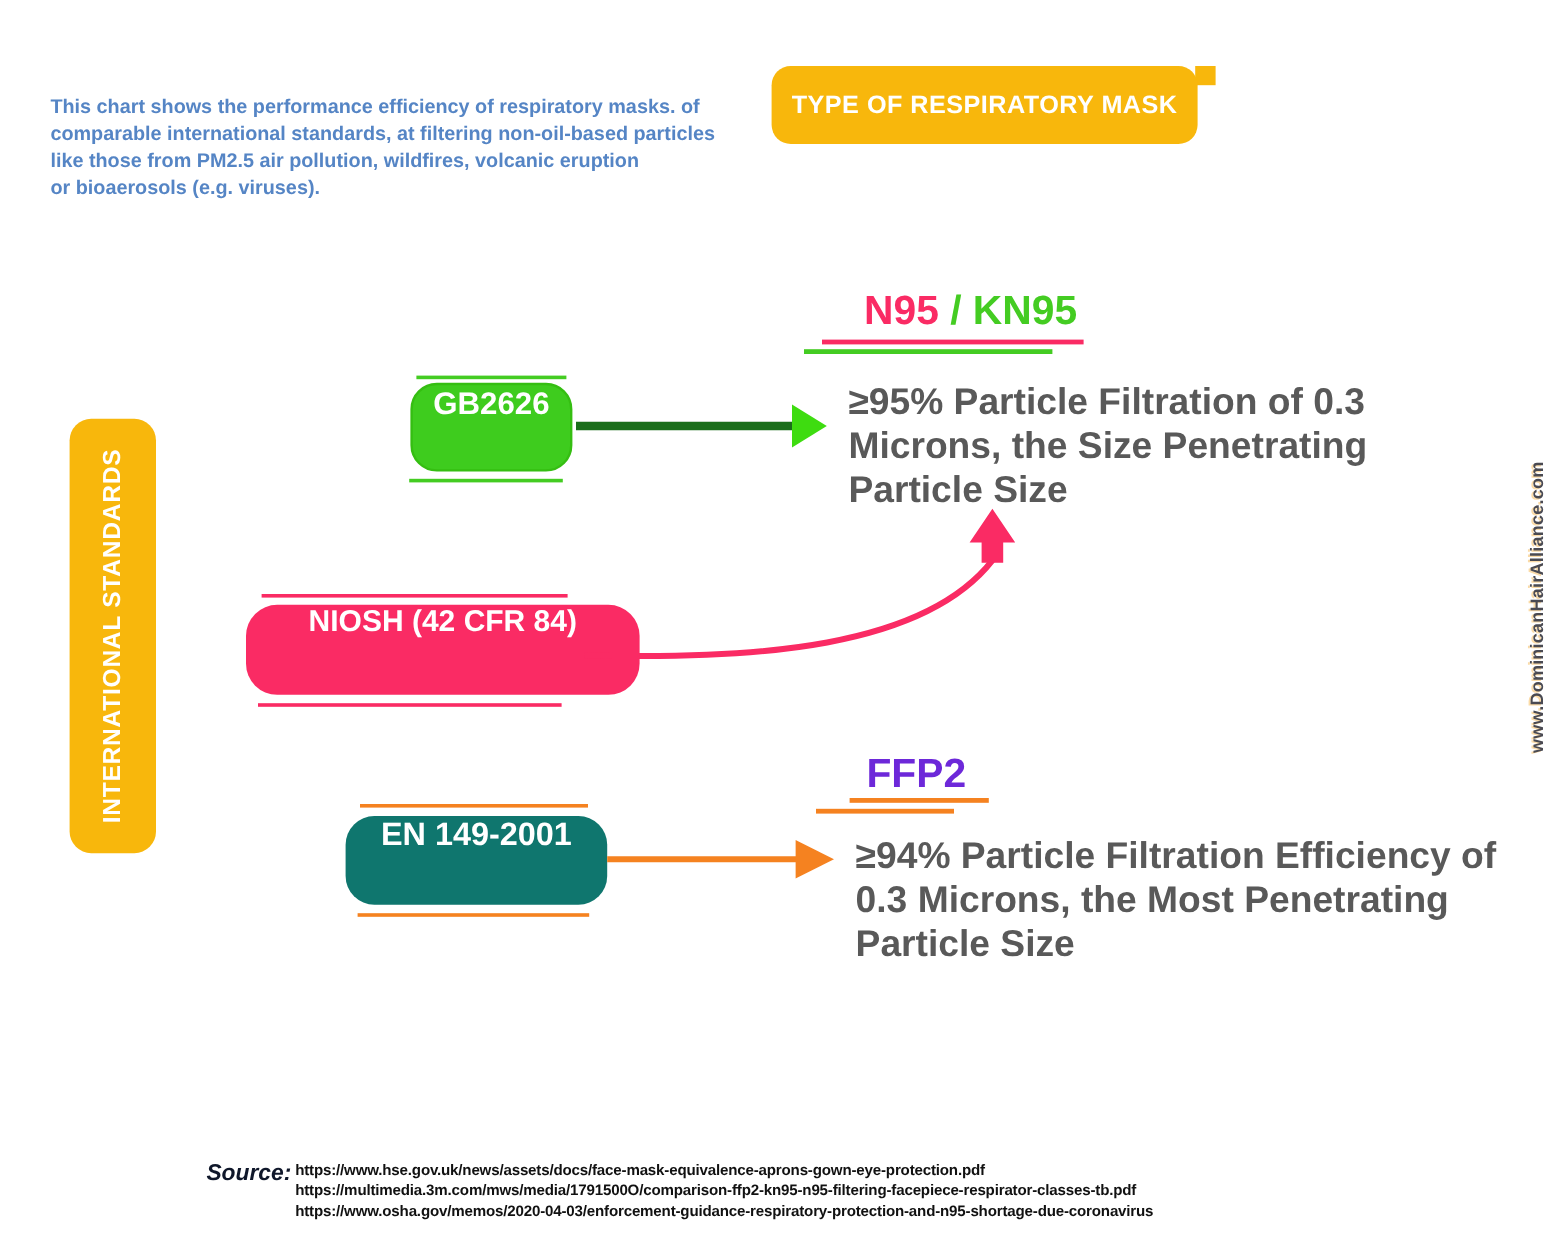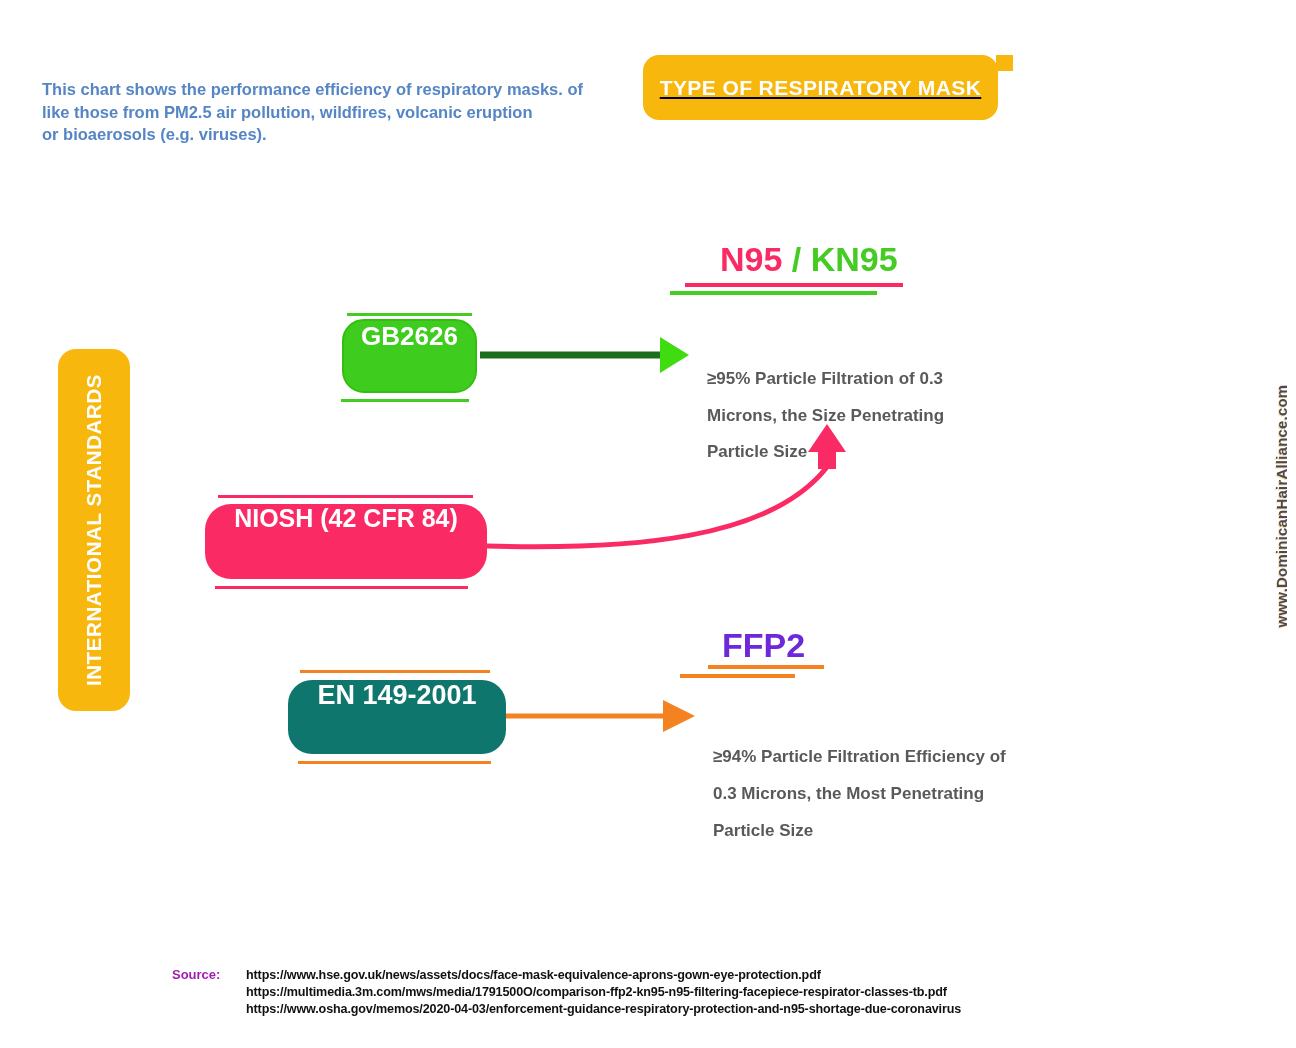--- a/index.html
+++ b/index.html
@@ -9,21 +9,21 @@
     position:relative; width:1296px; height:1048px; background:#ffffff;
     overflow:hidden; font-weight:bold;
   }
 
   
   .intro { position:absolute; left:42px; top:78px; color:#5585C5; font-size:16.5px; line-height:22.5px; }
 
   
   .type-banner {
     position:absolute; left:643px; top:55px; width:355px; height:65px;
-    background:#F8B70C; border-radius:16px; display:flex; align-items:center; justify-content:center;text-decoration:underline;
+    background:#F8B70C; border-radius:16px; display:flex; align-items:center; justify-content:center;
   }
   .type-banner-notch { position:absolute; left:996px; top:55px; width:17px; height:16px; background:#F8B70C; }
   .type-banner .label { color:#ffffff; font-size:21px; letter-spacing:0.4px; }
 
   .standards-banner {
     position:absolute; left:58px; top:349px; width:72px; height:362px;
     background:#F8B70C; border-radius:18px; display:flex; align-items:center; justify-content:center;
   }
   .standards-banner .label {
     transform:rotate(-90deg); white-space:nowrap; color:#ffffff; font-size:20.5px; letter-spacing:0.6px;
@@ -44,60 +44,61 @@
   .n95-rule-green { left:670px; top:291px; width:207px; height:4px; }
   .ffp2-rule-1 { left:708px; top:665px; width:116px; height:4px; }
   .ffp2-rule-2 { left:680px; top:674px; width:115px; height:4px; }
 
   
   .std-box {
     position:absolute; display:flex; justify-content:center;
     color:#ffffff; border-radius:22px;
   }
   .gb-box   { left:342px; top:319px; width:135px; height:74px; background:#3ECC1E; border:2px solid #35BE12; font-size:26px; }
-  .niosh-box{ left:205px; top:504px; width:282px; height:75px; background:#FA2B64; border-radius:26px; font-size:25px; }
+  .niosh-box{ left:205px; top:504px; width:328px; height:75px; background:#FA2B64; border-radius:26px; font-size:25px; }
   .en-box   { left:288px; top:680px; width:218px; height:74px; background:#0f766e; border-radius:24px; font-size:27px; }
 
   .gb-line-top    { left:347px; top:313px; width:125px; height:3px; }
   .gb-line-bottom { left:341px; top:399px; width:128px; height:3px; }
   .niosh-line-top    { left:218px; top:495px; width:255px; height:3px; }
   .niosh-line-bottom { left:215px; top:586px; width:253px; height:3px; }
   .en-line-top    { left:300px; top:670px; width:190px; height:3px; }
   .en-line-bottom { left:298px; top:761px; width:193px; height:3px; }
 
   
   .arrow-svg { position:absolute; }
   .gb-arrow { left:477px; top:333px; }
   .niosh-arrow { left:480px; top:418px; }
   .en-arrow { left:504px; top:696px; }
 
   
-  .desc { position:absolute; color:#595959; font-size:17px; line-height:36.5px; white-space:nowrap;margin-top:44px; }
+  .desc { position:absolute; color:#595959; font-size:31px; line-height:36.5px; white-space:nowrap; }
   .n95-desc  { left:707px; top:317px; }
   .ffp2-desc { left:713px; top:694px; line-height:37px; }
 
   
   .watermark {
     position:absolute; left:1281px; top:506px;
     transform:translate(-50%,-50%) rotate(-90deg); white-space:nowrap;
     color:#4A4A52; font-size:15px; letter-spacing:0.2px;
     text-shadow:-1px -1px 0 rgba(246,166,35,0.40);
   }
 
   
-  .source-label { position:absolute; left:172px; top:967px; font-size:13px; color:#a21caf; }
+  .source-label { position:absolute; left:172px; top:967px; font-size:19px; color:#0f172a;font-style:italic; }
   .source-urls  { position:absolute; left:246px; top:967px; font-size:12.6px; line-height:16.8px; color:#111111; letter-spacing:-0.15px; white-space:nowrap; }
 </style>
 </head>
 <body>
 
 <div id="canvas">
 
   <div class="intro">
     <div>This chart shows the performance efficiency of respiratory masks. of</div>
+    <div>comparable international standards, at filtering non-oil-based particles</div>
     <div>like those from PM2.5 air pollution, wildfires, volcanic eruption</div>
     <div>or bioaerosols (e.g. viruses).</div>
   </div>
 
   <div class="type-banner-notch"></div>
   <div class="type-banner">
     <span class="label">TYPE OF RESPIRATORY MASK</span>
   </div>
 
   <div class="standards-banner">

